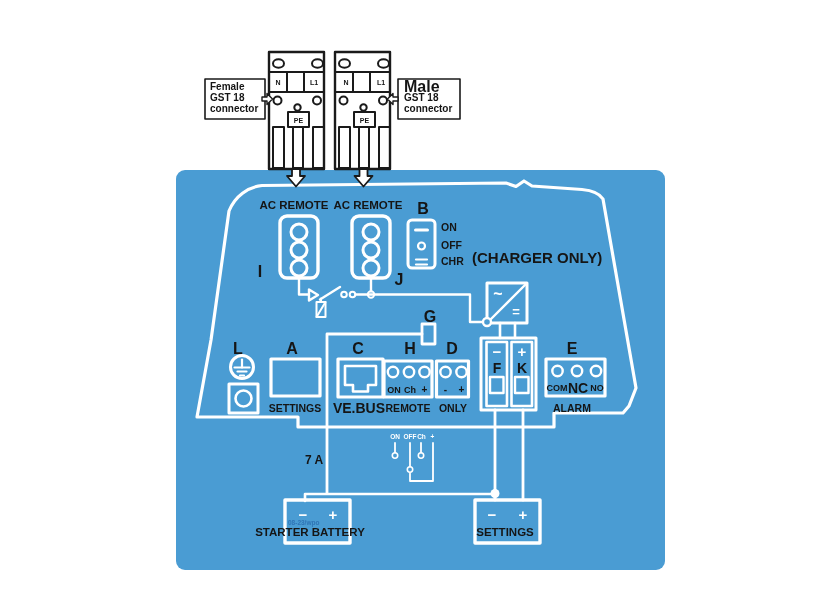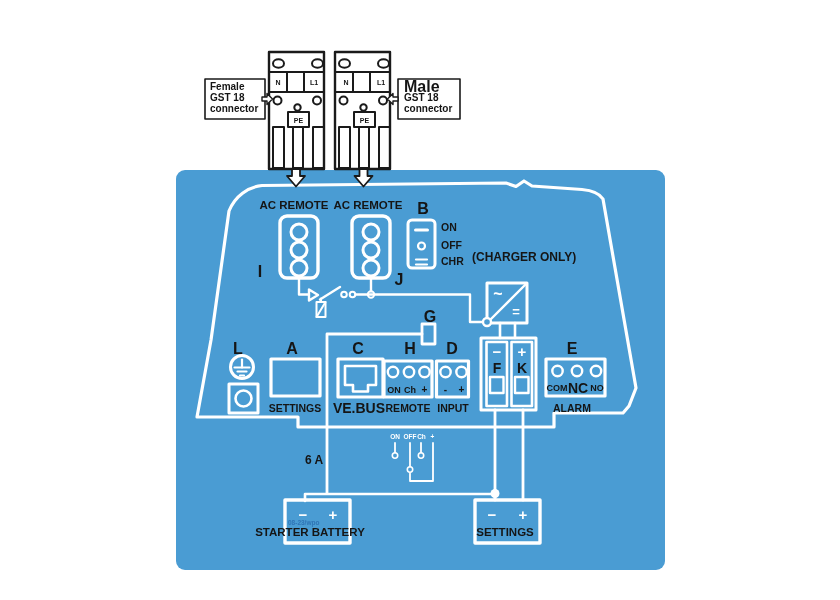--- a/index.html
+++ b/index.html
@@ -210,44 +210,44 @@
 <span class="t" style="left:358px;top:349px;font-size:16px">C</span>
 <span class="t" style="left:410px;top:349px;font-size:16px">H</span>
 <span class="t" style="left:452px;top:349px;font-size:16px">D</span>
 <span class="t" style="left:572px;top:349px;font-size:16px">E</span>
 <span class="t" style="left:497px;top:368px;font-size:14px">F</span>
 <span class="t" style="left:522px;top:368px;font-size:14px">K</span>
 
 <span class="t la" style="left:441px;top:227px;font-size:10.5px">ON</span>
 <span class="t la" style="left:441px;top:245px;font-size:10.5px">OFF</span>
 <span class="t la" style="left:441px;top:261px;font-size:10.5px">CHR</span>
-<span class="t la" style="left:472px;top:257px;font-size:12px">(CHARGER ONLY)</span>
+<span class="t la" style="left:472px;top:257px;font-size:15px">(CHARGER ONLY)</span>
 
 <span class="t w" style="left:498px;top:294px;font-size:16px">~</span>
 <span class="t w" style="left:516px;top:311px;font-size:13px">=</span>
 
 <span class="t w" style="left:497px;top:351px;font-size:15px">−</span>
 <span class="t w" style="left:522px;top:351px;font-size:15px">+</span>
 
 <span class="t" style="left:394px;top:389.5px;font-size:9px">ON</span>
 <span class="t" style="left:410px;top:389.5px;font-size:9px">Ch</span>
 <span class="t" style="left:424.5px;top:389.5px;font-size:10px">+</span>
 <span class="t" style="left:445.5px;top:389.5px;font-size:10px">-</span>
 <span class="t" style="left:461.5px;top:389.5px;font-size:10px">+</span>
 <span class="t" style="left:557px;top:388px;font-size:9px">COM</span>
 <span class="t" style="left:578px;top:388px;font-size:14px">NC</span>
 <span class="t" style="left:597px;top:388px;font-size:9px">NO</span>
 
 <span class="t" style="left:295px;top:408px;font-size:10.5px">SETTINGS</span>
 <span class="t" style="left:359px;top:408px;font-size:14px">VE.BUS</span>
 <span class="t" style="left:408px;top:408px;font-size:10.5px">REMOTE</span>
-<span class="t" style="left:453px;top:408px;font-size:10.5px">INPUT</span>
+<span class="t" style="left:453px;top:408px;font-size:10.5px">ONLY</span>
 <span class="t" style="left:572px;top:408px;font-size:10.5px">ALARM</span>
 
-<span class="t" style="left:314px;top:460px;font-size:12px">6 A</span>
+<span class="t" style="left:314px;top:460px;font-size:12px">7 A</span>
 <span class="t w" style="left:395px;top:436.5px;font-size:6.5px">ON</span>
 <span class="t w" style="left:410px;top:436.5px;font-size:6.5px">OFF</span>
 <span class="t w" style="left:421.5px;top:436.5px;font-size:6.5px">Ch</span>
 <span class="t w" style="left:432.5px;top:436.5px;font-size:6.5px">+</span>
 
 <span class="t w" style="left:303px;top:514px;font-size:15px">−</span>
 <span class="t w" style="left:333px;top:514px;font-size:15px">+</span>
 <span class="t la wm" style="left:288px;top:523px;font-size:6.5px">08-23/wpo</span>
 <span class="t" style="left:310px;top:533px;font-size:11.5px">STARTER BATTERY</span>
 

